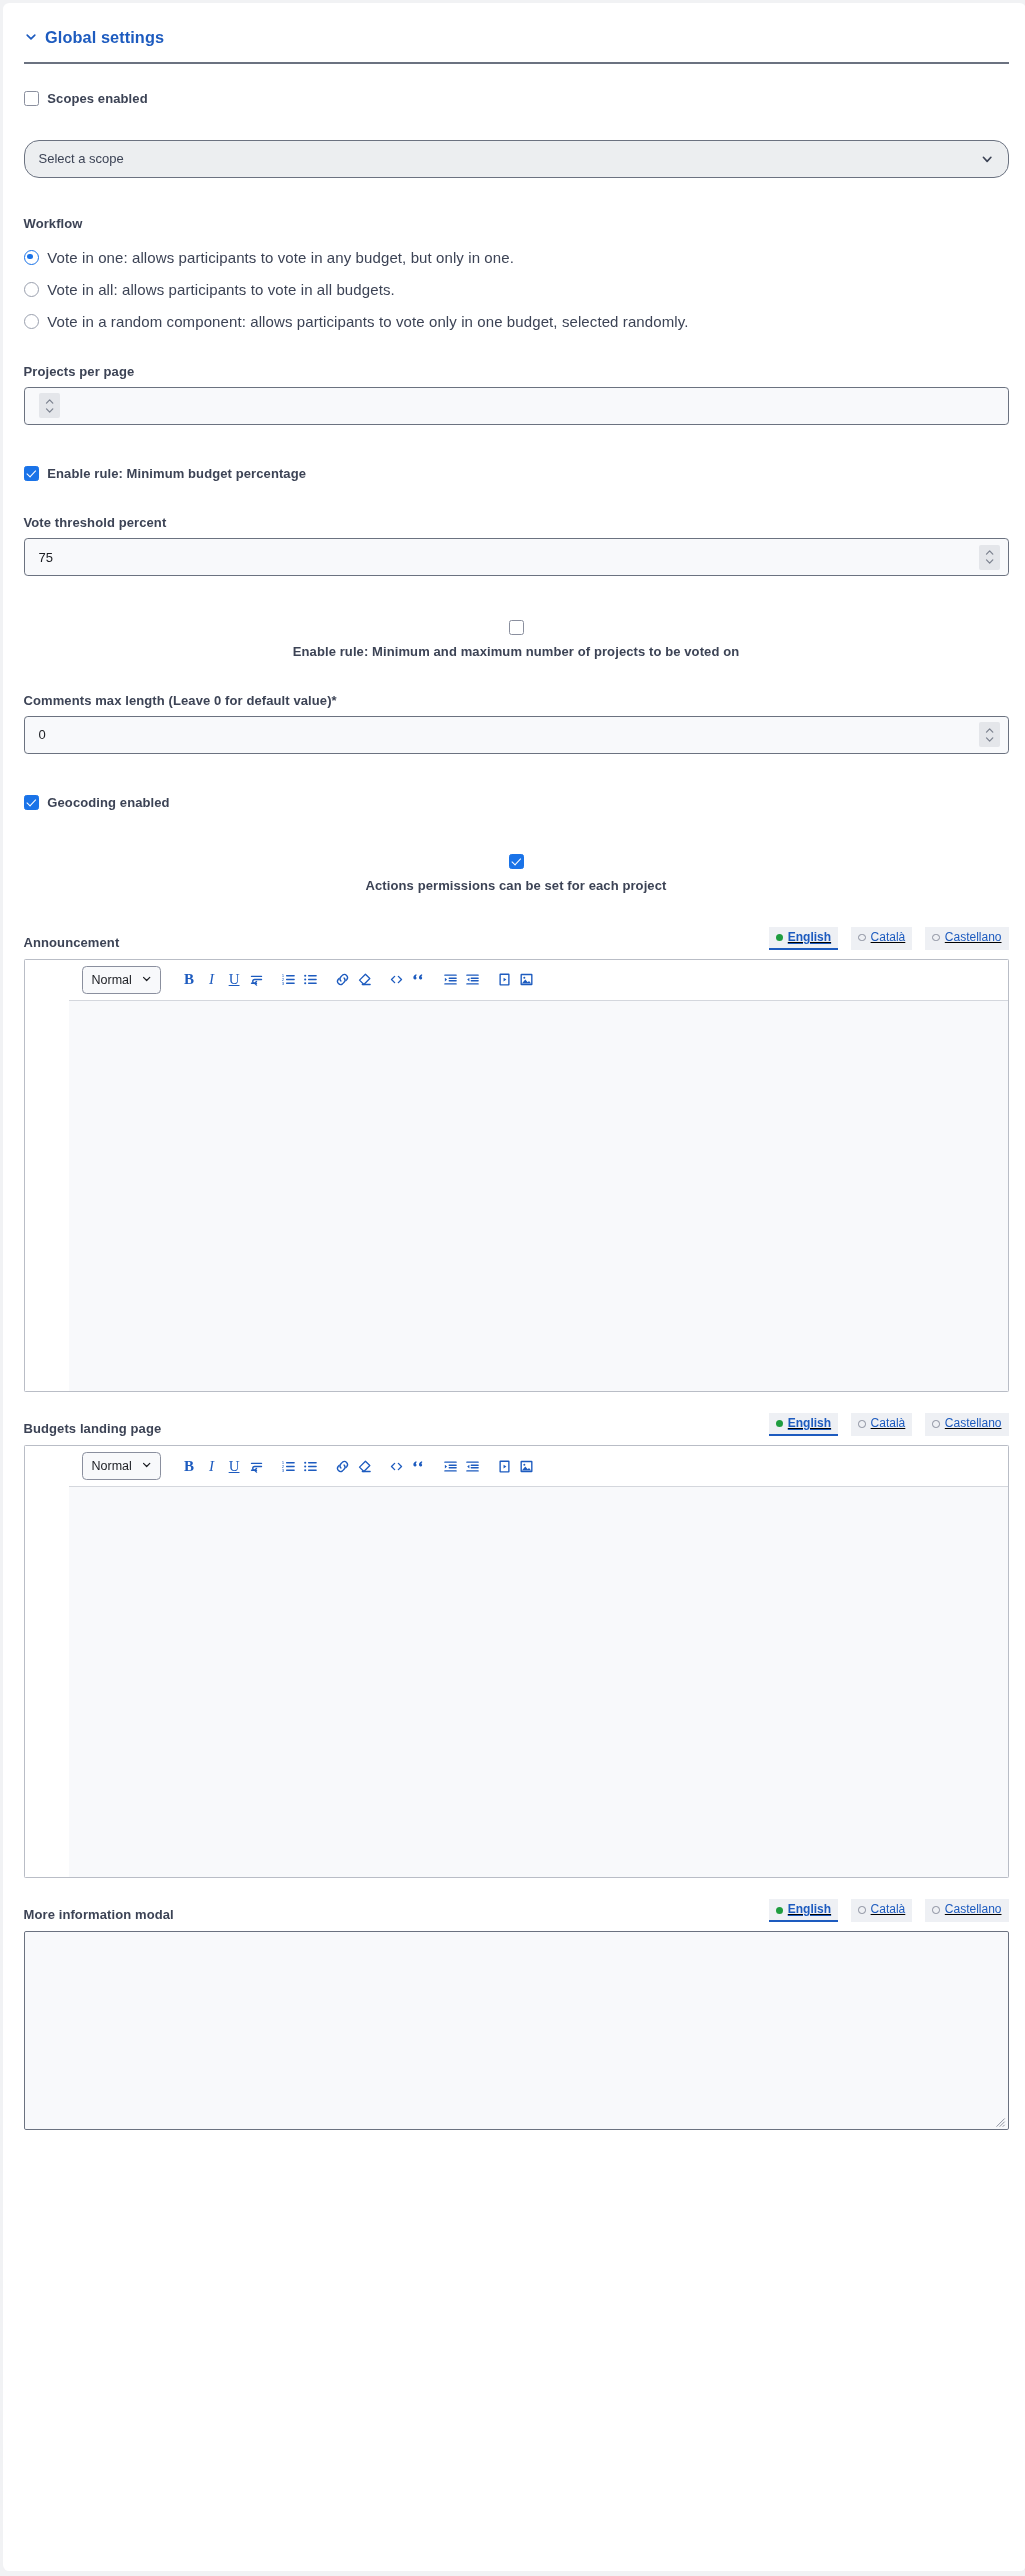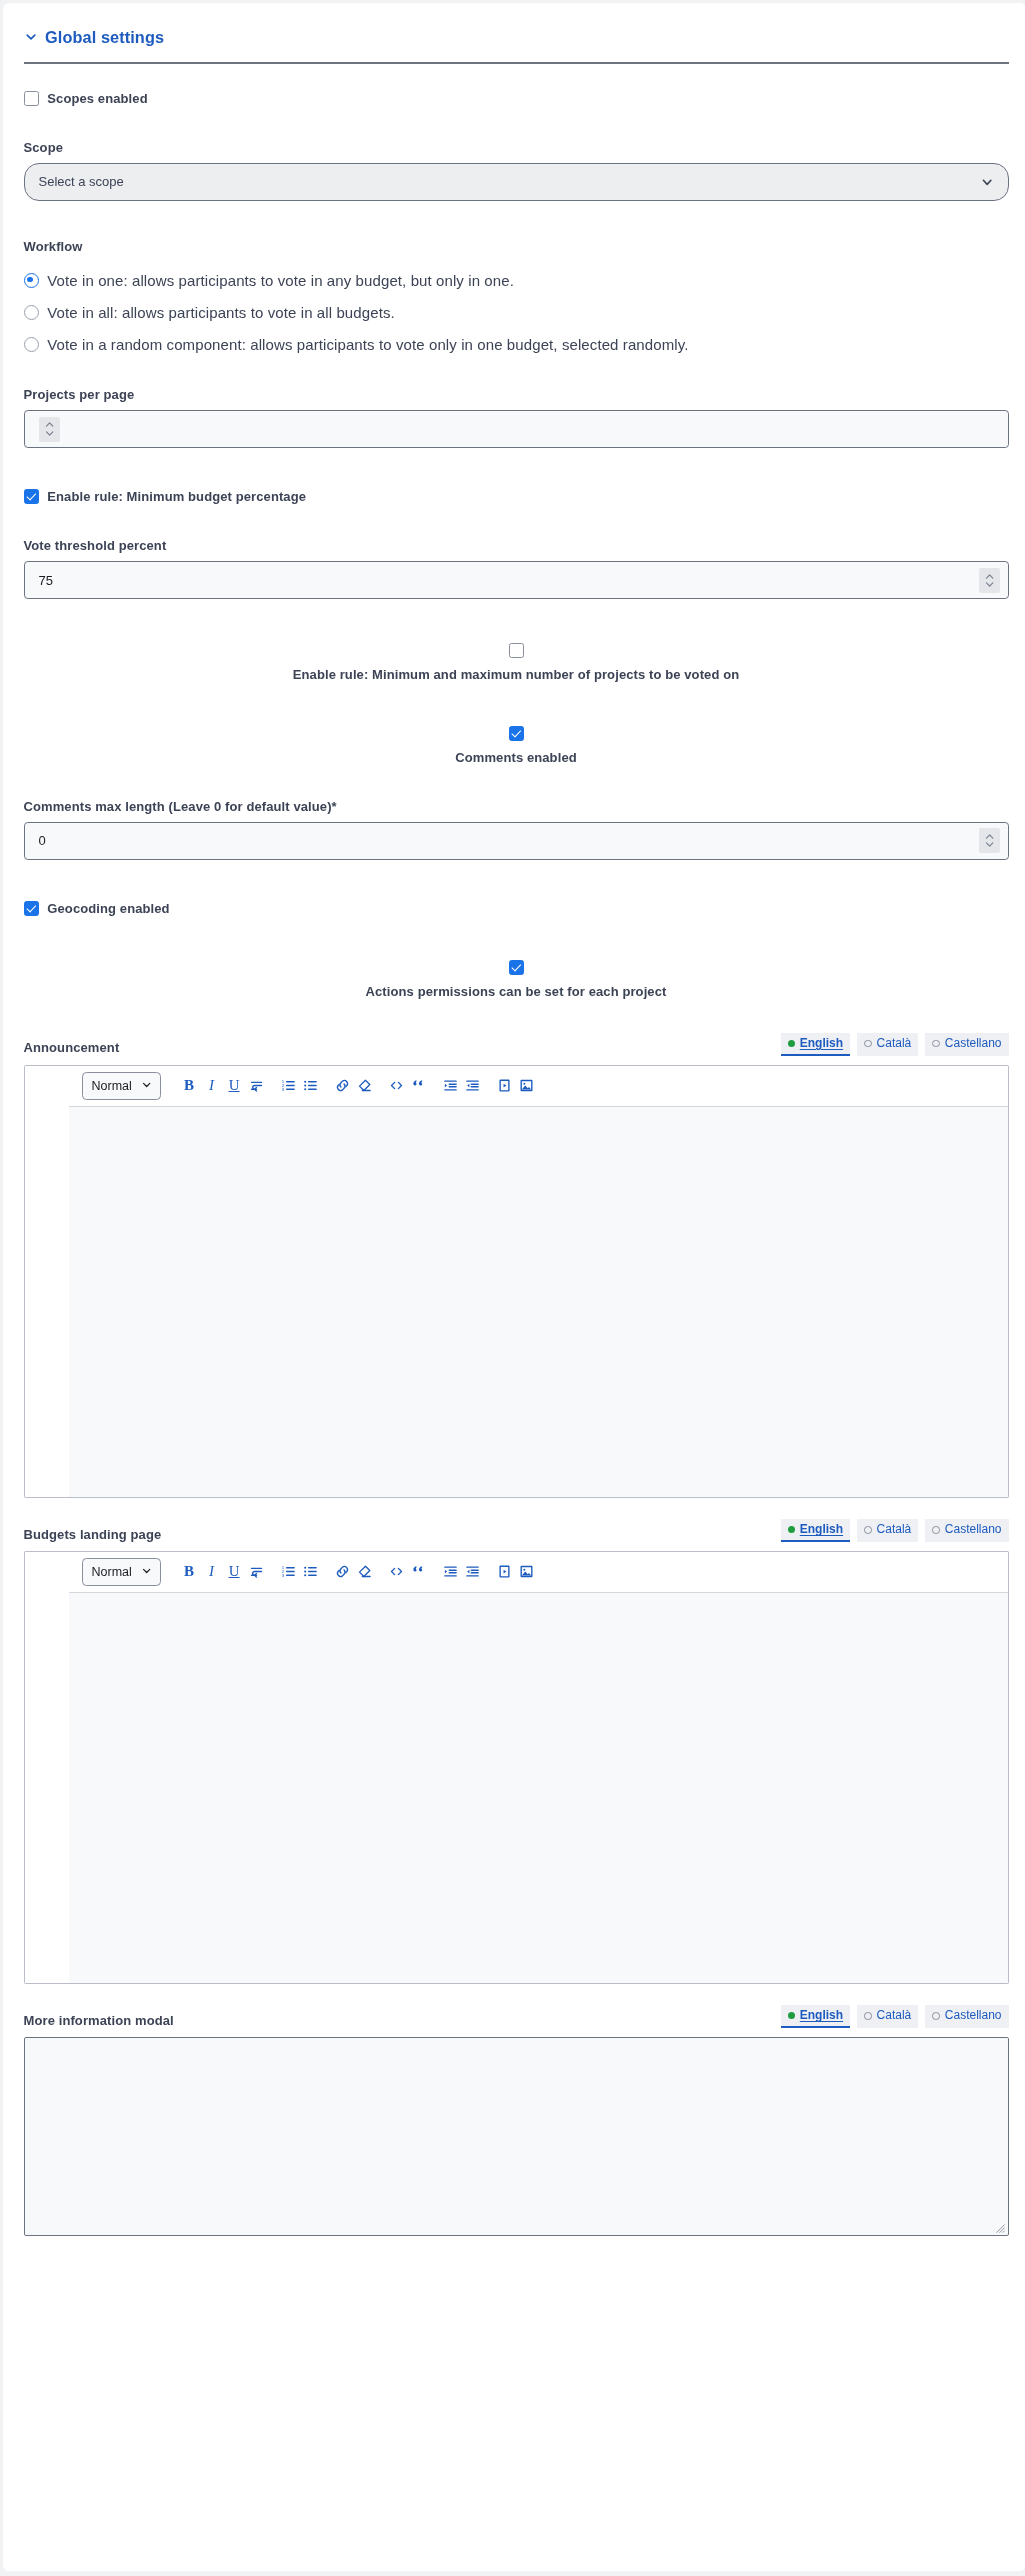--- a/index.html
+++ b/index.html
@@ -173,21 +173,21 @@
     gap: 1.3px;
     flex: 0 0 auto;
   }
 
   
   .field-head {
     display: flex;
     align-items: flex-end;
     justify-content: space-between;
   }
-  .locale-tabs { display: flex; align-items: stretch; gap: 7px; }
+  .locale-tabs { display: flex; align-items: stretch; gap: 13px; text-decoration: underline; }
   .locale-tab {
     background: #eef0f4;
     display: flex;
     align-items: center;
     gap: 5px;
     padding: 4.4px 7px 3.8px 7px;
     font-size: 12px;
     color: #1d5bbf;
     border-bottom: 2.5px solid transparent;
     line-height: 1.1;
@@ -313,21 +313,20 @@
   <div class="divider"></div>
 
   <div class="form-body">
 
     <div class="check-row mt-43">
       <span class="cb"></span>
       <span class="check-label">Scopes enabled</span>
     </div>
 
     <div class="mt-55">
-      <label class="field-label">Scope</label>
       <div class="select-box mt-12">
         <span class="sel-value">Select a scope</span>
         <span class="select-caret">
           <svg width="16.3" height="16.3" viewBox="0 0 26 26">
               <path d="M7 10 L13 16.5 L19 10" fill="none" stroke="#3c4355" stroke-width="2.6" stroke-linecap="round" stroke-linejoin="round"></path>
             </svg>
         </span>
       </div>
     </div>
 
@@ -383,24 +382,20 @@
         </span>
       </div>
     </div>
 
 
     <div class="check-row mt-70">
       <span class="cb"></span>
       <span class="check-label">Enable rule: Minimum and maximum number of projects to be voted on</span>
     </div>
 
-    <div class="check-row mt-70">
-      <span class="cb checked"></span>
-      <span class="check-label">Comments enabled</span>
-    </div>
 
     <div class="mt-55">
       <label class="field-label">Comments max length (Leave 0 for default value)*</label>
       <div class="num-input mt-12">
         <span class="num-value">0</span>
         <span class="spinner">
           <svg width="11.3" height="7" viewBox="0 0 18 11">
               <path d="M4 8 L9 3 L14 8" fill="none" stroke="#7c828f" stroke-width="2" stroke-linecap="round" stroke-linejoin="round"></path>
             </svg>
           <svg width="11.3" height="7" viewBox="0 0 18 11">

